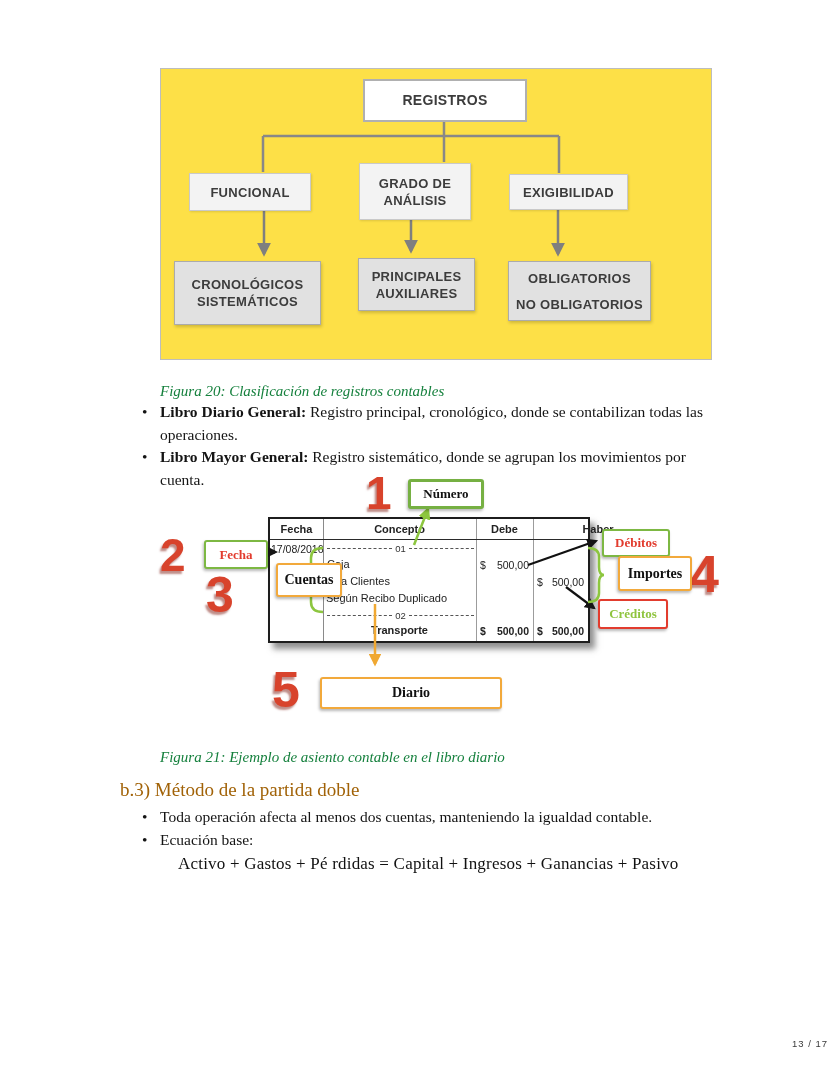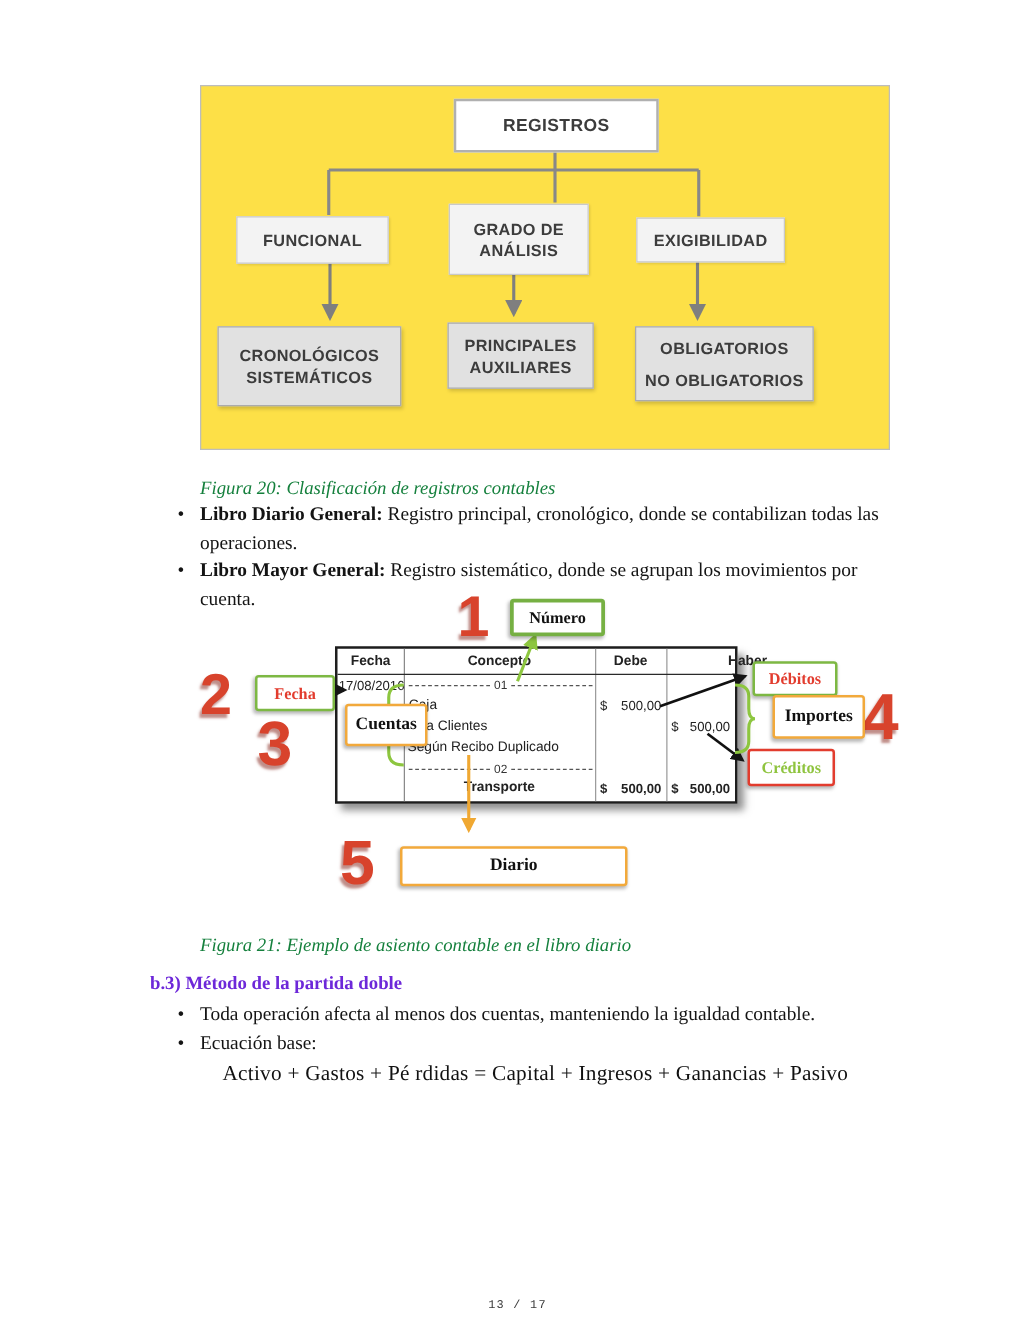--- a/index.html
+++ b/index.html
@@ -20,21 +20,21 @@
 
   
   .caption { position:absolute; left:160px; font-style:italic; font-size:15px; color:#15803d; }
   .blist { font-size:15.5px; line-height:22.5px; }
   .bullet { position:relative; padding-left:20px; }
   .bullet::before { content:"\2022"; position:absolute; left:2px; }
   .b { font-weight:700; }
   .list1 { position:absolute; left:140px; top:401px; width:582px; }
 
   .sec { position:absolute; left:120px; top:779px; width:606px; }
-  .sec h3 { margin:0; font-size:15px; font-weight:700; color:#6d28d9; }
+  .sec h3 { margin:0; font-size:19px; font-weight:400; color:#a16207; }
   .sec .blist { margin-top:5px; margin-left:20px; }
   .equation { margin:3px 0 0 58px; font-size:17px; letter-spacing:.2px; color:#111; white-space:nowrap; }
 
   
   .fig21 { position:absolute; left:160px; top:468px; width:575px; height:250px; }
   .fig21 svg.overlay { position:absolute; left:0; top:0; z-index:2; pointer-events:none; }
   .rnum { position:absolute; z-index:3; font-family:"Liberation Sans",sans-serif; font-weight:700;
           color:#d8432c; line-height:1; text-shadow:-2px 3px 2px rgba(130,30,20,.5); }
   .lbox { position:absolute; z-index:3; background:#fff; display:flex; align-items:center; justify-content:center;
           font-family:Liberation Serif, serif; font-weight:700; font-size:13px; color:#111;
@@ -53,22 +53,22 @@
   .jtable .vline { position:absolute; top:0; bottom:0; width:1px; background:#8a8a8a; }
   .jtable .hline { position:absolute; left:0; right:0; height:1px; background:#2a2a2a; }
   .jtable .cell { position:absolute; white-space:nowrap; }
   .jtable .hdr  { font-weight:700; text-align:center; }
   .drow { position:absolute; display:flex; align-items:center; gap:3px; color:#333;
           font-size:9.5px; }
   .drow::before,.drow::after { content:""; flex:1; border-top:1.2px dashed #555; }
   .money { position:absolute; display:flex; justify-content:space-between; font-size:10.5px; }
   .bold { font-weight:700; }
 
-  .footer { position:absolute; left:0; top:1038px; width:828px; text-align:center;
-            font-family:Liberation Mono, monospace; font-size:9.5px; letter-spacing:1px; color:#3a3a3a; }
+  .footer { position:absolute; left:0; top:1038px; width:828px; text-align:right;
+            font-family:Liberation Sans, sans-serif; font-size:9.5px; letter-spacing:1px; color:#3a3a3a; }
 </style>
 </head>
 <body>
 
 <div class="page">
 
   <div class="fig20">
     <svg width="550" height="290" viewBox="0 0 550 290">
       <defs>
         <marker id="ahg" viewBox="0 0 10 10" refX="8" refY="5" markerWidth="5.5" markerHeight="5.5" orient="auto-start-reverse">

